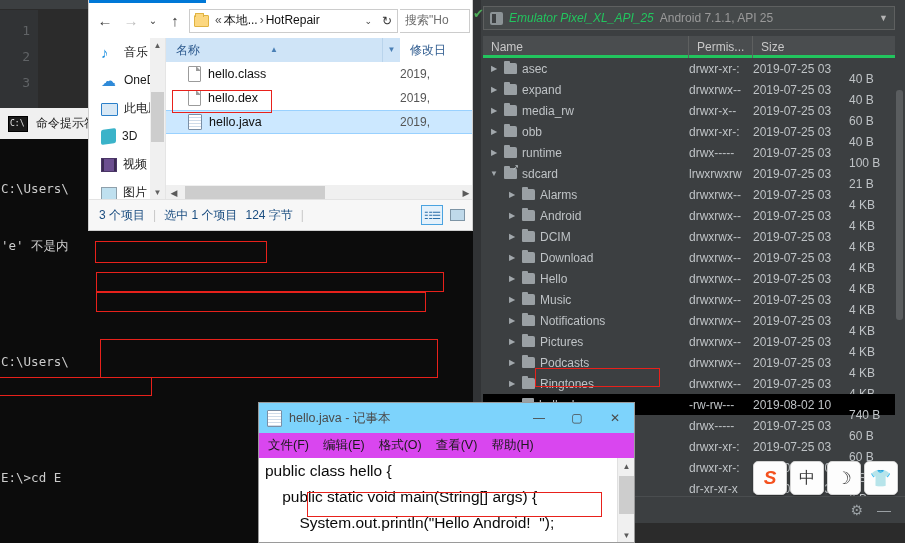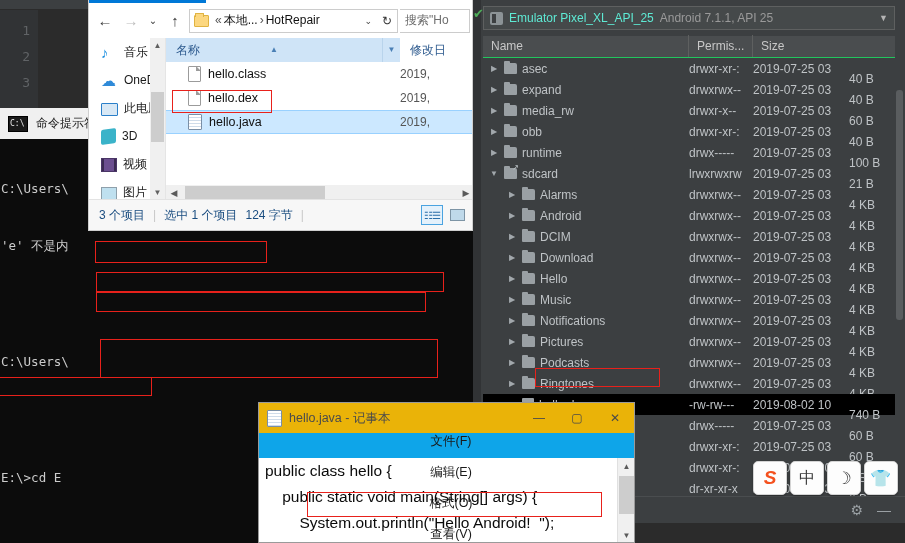--- a/index.html
+++ b/index.html
@@ -201,28 +201,28 @@
   .as-devsel {
     position: absolute; left: 10px; top: 6px; width: 412px; height: 24px;
     background: #45494a; border: 1px solid #5e6060; display: flex; align-items: center;
     padding: 0 6px; gap: 6px;
   }
   .as-dev-ico {
     width: 13px; height: 13px; background: #8c9396; border-radius: 2px; flex: none;
     position: relative;
   }
   .as-dev-ico::after{content:"";position:absolute;left:2px;top:2px;width:4px;height:9px;background:#3c3f41;}
-  .as-dev-name { font-size: 12px; color: #5eead4; white-space: nowrap; }
+  .as-dev-name { font-size: 12px; color: #22c55e; white-space: nowrap; font-style: italic; }
   .as-dev-sub { font-size: 12px; color: #9a9a9a; white-space: nowrap; }
   .as-dev-caret { margin-left: auto; font-size: 9px; color: #b4b4b4; }
 
   .as-thead {
     position: absolute; left: 10px; top: 36px; width: 412px; height: 22px;
-    background: #4a4d4f; display: flex; align-items: flex-end;
-    font-size: 12px; color: #c8c8c8; border-bottom: 1px solid #22c55e;
+    background: #4a4d4f; display: flex; align-items: flex-start;
+    font-size: 12px; color: #c8c8c8; border-bottom: 3px solid #22c55e;
   }
   .th { height: 22px; line-height: 22px; padding-left: 8px; border-right: 1px solid #5e6060; }
   .th.name { width: 206px; }
   .th.perm { width: 64px; }
   .th.date { width: 96px; }
   .th.size { width: 46px; border-right: none; }
 
   .as-tree {
     position: absolute; left: 10px; top: 58px; width: 412px; height: 438px;
     overflow: hidden;
@@ -291,35 +291,35 @@
   .ime-moon { color: #3a3a3a; font-size: 17px; }
   .ime-shirt { color: #5f6a55; font-size: 17px; }
 
   
   .notepad {
     position: absolute; left: 258px; top: 402px; width: 377px; height: 141px;
     background: #ffffff; border: 1px solid #9a9a9a; overflow: hidden;
   }
   .np-title {
     height: 30px; display: flex; align-items: center; padding-left: 8px; gap: 7px;
-    background: #eab308;
+    background: #7dd3fc;
   }
   .np-ico {
     width: 15px; height: 17px; background: #eef4fb; border: 1px solid #7a8fa6; flex:none;
     border-radius:1px; background-image: repeating-linear-gradient(180deg,#fff 0 2px,#cfdcea 2px 3px);
   }
   .np-title-text { font-size: 12.5px; color: #4b4b4b; white-space: nowrap; }
   .np-btns { margin-left: auto; display: flex; }
   .np-btn {
     width: 38px; height: 29px; display: flex; align-items: center; justify-content: center;
     font-size: 12px; color: #4a4a4a;
   }
   .np-menu {
     height: 25px; display: flex; align-items: center; gap: 14px; padding-left: 9px;
-    font-size: 12.5px; color: #1a1a1a; background: #0ea5e9; flex-direction: column;
+    font-size: 12.5px; color: #1a1a1a; background: #d946ef;
   }
   .np-text {
     position: absolute; left: 0; top: 55px; width: 360px; height: 86px;
     font-size: 15.5px; color: #0a0a0a; line-height: 26px;
     white-space: pre; padding-left: 6px; font-family: "Liberation Sans", sans-serif;
   }
   .np-vscroll {
     position: absolute; right: 0; top: 55px; width: 17px; height: 86px; background: #f0f0f0;
     border-left: 1px solid #e0e0e0;
   }

